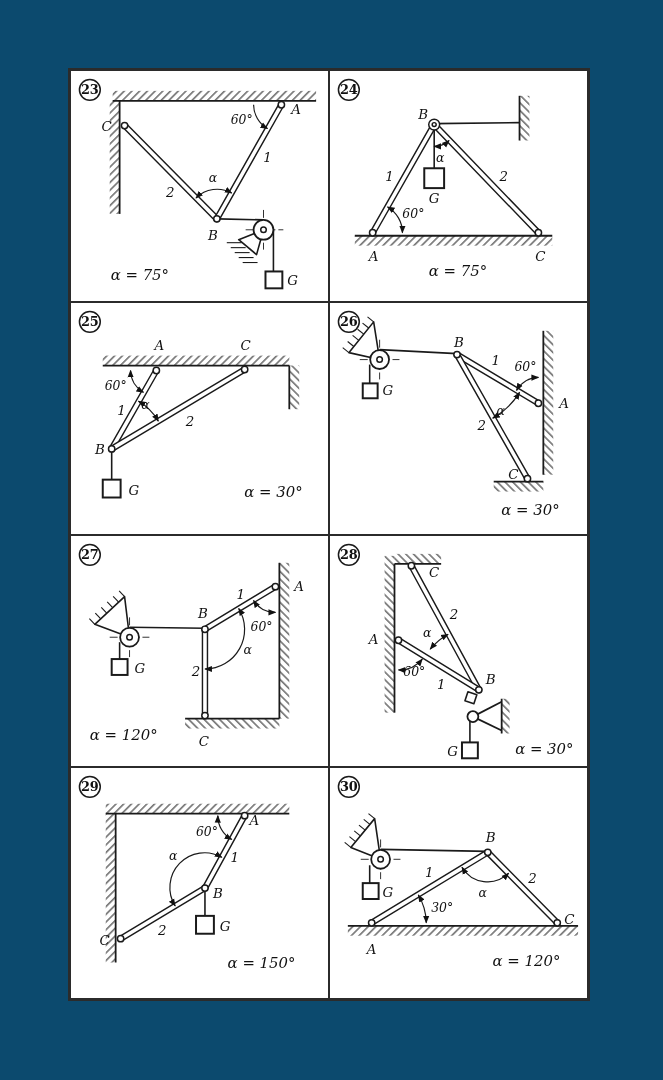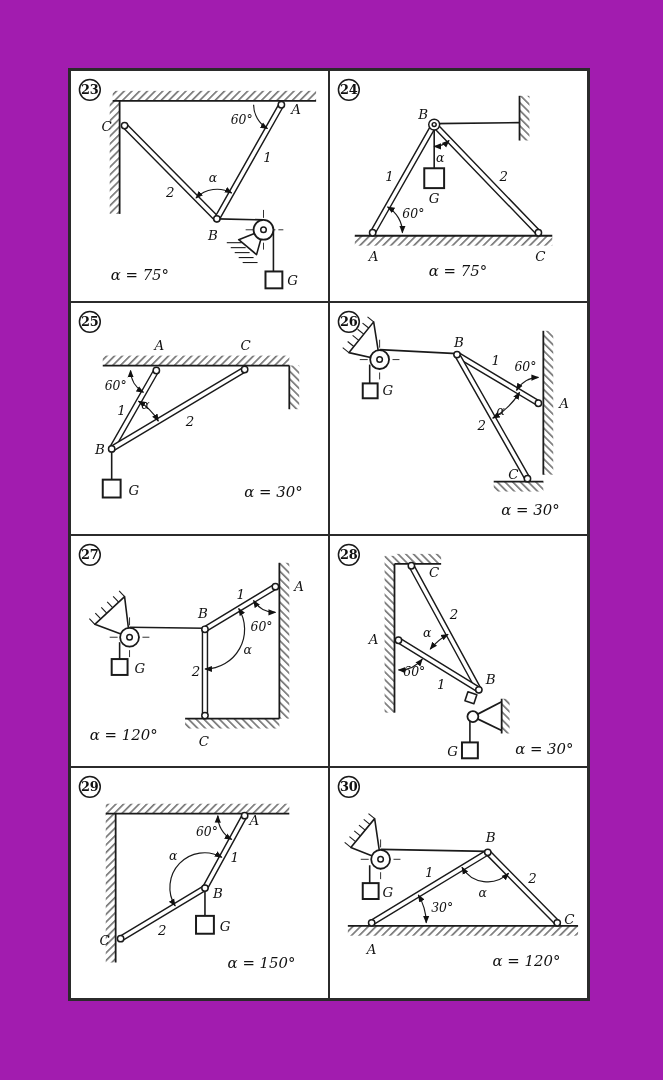--- a/index.html
+++ b/index.html
@@ -1,16 +1,16 @@
 <!DOCTYPE html>
 <html><head>
 <meta charset="utf-8">
 <style>
   html,body{margin:0;padding:0;background:#fff;}
-  .sheet{position:relative;width:663px;height:1080px;background:#a21caf;font-family:"DejaVu Serif",serif;}
+  .sheet{position:relative;width:663px;height:1080px;background:#0c4a6e;font-family:"DejaVu Serif",serif;}
   .grid{position:absolute;left:68px;top:68px;width:518px;height:929px;
         display:grid;grid-template-columns:1fr 1fr;grid-template-rows:1fr 1fr 1fr 1fr;
         border:2px solid #2b2b2b;}
   .cell{border:0.75px solid #2b2b2b;overflow:hidden;background:#fff;}
   .cell svg{display:block;width:100%;height:100%;}
   
   .ol{stroke:#1a1a1a;stroke-width:6.5;stroke-linecap:round;fill:none}
   .il{stroke:#fff;stroke-width:3.6;stroke-linecap:round;fill:none}
   .hg{fill:#fff;stroke:#1a1a1a;stroke-width:1.5}
   .sline{stroke:#1a1a1a;stroke-width:1.8;fill:none}

